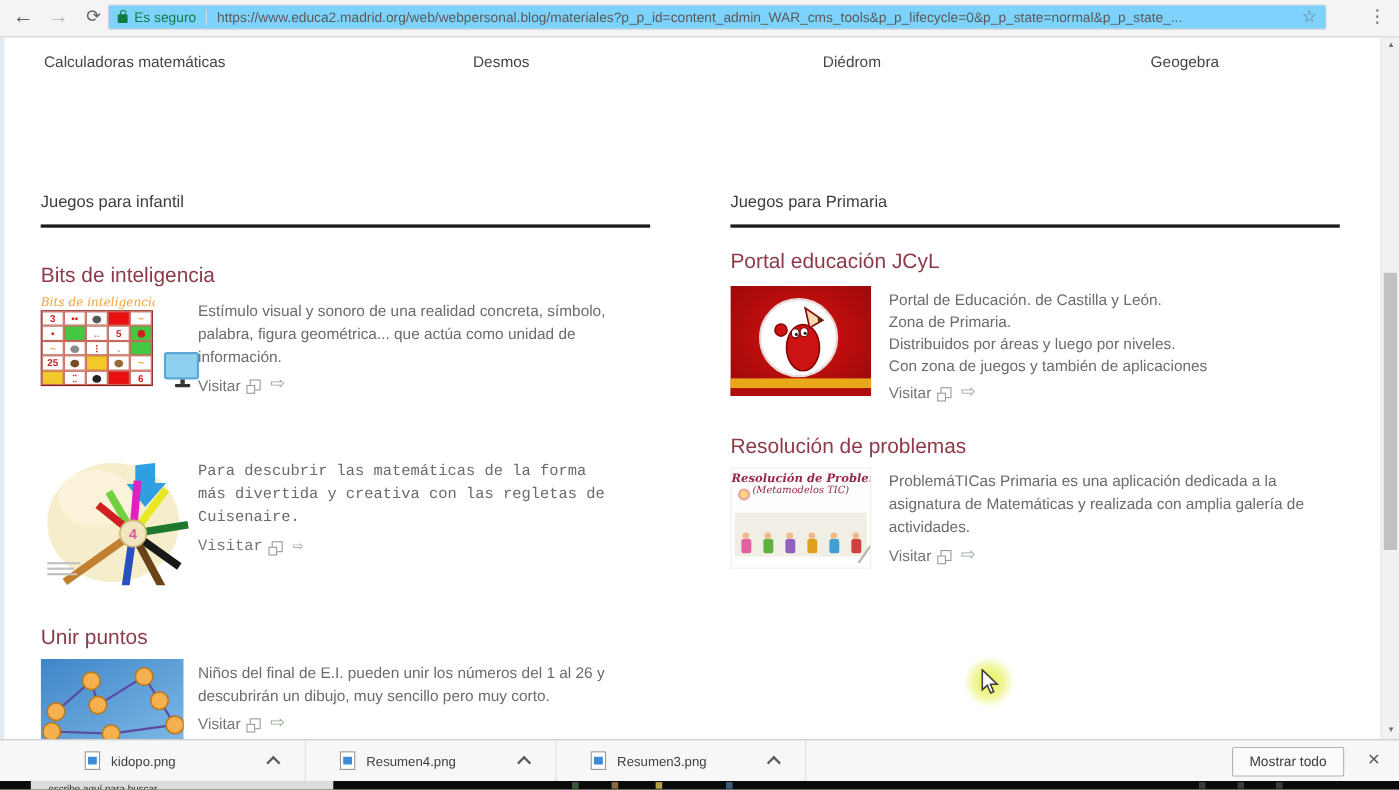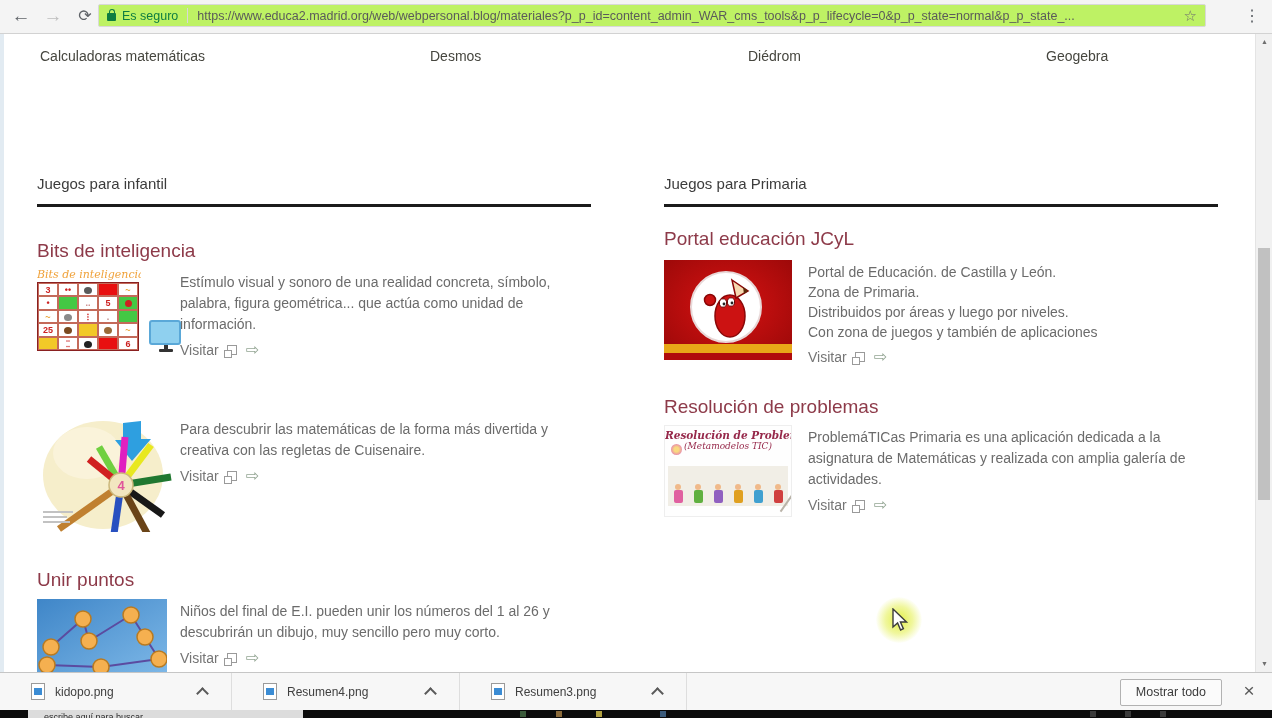--- a/index.html
+++ b/index.html
@@ -5,21 +5,21 @@
   html,body{margin:0;padding:0;}
   body{
     width:1272px;height:718px;position:relative;overflow:hidden;
     background:#fff;font-family:"Liberation Sans",sans-serif;
     -webkit-font-smoothing:antialiased;
   }
   
   .toolbar{position:absolute;left:0;top:0;width:1272px;height:33px;background:#f4f4f4;border-bottom:1px solid #d2d2d2;z-index:30;}
   .tb-btn{position:absolute;top:3px;width:26px;height:26px;text-align:center;line-height:26px;font-size:19px;color:#5f6368;}
   .tb-btn.fwd{color:#bdbdbd;}
-  .urlbar{position:absolute;left:98px;right:66px;top:4px;height:23px;background:#bef264;border:1px solid #d8d8d8;border-radius:2px;display:flex;align-items:center;padding:0 8px;box-sizing:border-box;}
+  .urlbar{position:absolute;left:98px;right:66px;top:4px;height:23px;background:#7dd3fc;border:1px solid #d8d8d8;border-radius:2px;display:flex;align-items:center;padding:0 8px;box-sizing:border-box;}
   .lock{display:inline-block;width:9px;height:8px;background:#0e7d41;border-radius:1px;position:relative;margin-right:6px;margin-top:3px;}
   .lock::before{content:'';position:absolute;left:1.5px;top:-4px;width:4px;height:4px;border:1.5px solid #0e7d41;border-bottom:none;border-radius:3px 3px 0 0;}
   .secure-txt{color:#0e7d41;font-size:12.5px;white-space:nowrap;}
   .url-div{width:1px;height:15px;background:#d8d8d8;margin:0 9px;}
   .url-text{color:#5a5a5a;font-size:12.5px;white-space:nowrap;overflow:hidden;flex:1;}
   .star{margin-left:8px;color:#6e6e6e;font-size:15px;line-height:15px;}
   .menu-dots{position:absolute;right:8px;top:4px;width:24px;height:24px;text-align:center;line-height:24px;font-size:16px;color:#5f6368;letter-spacing:0;}
   
   .page{position:absolute;left:0;top:34px;width:1272px;height:638px;background:#fff;overflow:hidden;}
   .page-edge{position:absolute;left:0;top:0;width:4px;height:100%;background:#e2ebf2;}
@@ -59,21 +59,21 @@
   .kids{position:absolute;left:3px;top:40px;width:120px;height:40px;background:#f1eee6;display:flex;align-items:flex-end;justify-content:space-around;padding-bottom:3px;box-sizing:border-box;}
   .kid{width:11px;display:flex;flex-direction:column;align-items:center;}
   .kid .head{width:6px;height:6px;border-radius:50%;background:#f0b98a;}
   .kid .body{width:9px;height:13px;border-radius:2px;}
   .kid-pencil{position:absolute;right:2px;bottom:2px;width:2px;height:26px;background:#b9b3a8;transform:rotate(35deg);}
   
   .scrollbar{position:absolute;right:0;top:34px;width:17px;height:638px;background:#f1f1f1;border-left:1px solid #e4e4e4;box-sizing:border-box;z-index:25;}
   .sb-arrow{position:absolute;left:0;width:17px;height:16px;text-align:center;font-size:7px;color:#6e6e6e;line-height:16px;}
   .sb-thumb{position:absolute;left:2px;width:12px;top:214px;height:252px;background:#c1c1c1;}
   
-  .shelf{position:absolute;left:0;top:672px;width:1272px;height:38px;background:#f7f7f7;border-top:1px solid #c6c6c6;box-sizing:border-box;display:flex;align-items:stretch;z-index:40;}
+  .shelf{position:absolute;left:0;top:672px;width:1272px;height:38px;background:#f7f7f7;border-top:1px solid #c6c6c6;box-sizing:border-box;display:flex;align-items:stretch;z-index:40;padding-left:46px;}
   .dl-item{display:flex;align-items:center;border-right:1px solid #dedede;box-sizing:border-box;padding-left:31px;cursor:pointer;}
   .dl-item:nth-child(1){width:232px;}
   .dl-item:nth-child(2){width:228px;}
   .dl-item:nth-child(3){width:227px;}
   .dl-item:nth-child(4){width:228px;}
   .file-ic{width:12px;height:15px;background:#fff;border:1px solid #9a9a9a;position:relative;flex:none;}
   .file-ic::after{content:'';position:absolute;left:2px;top:4px;width:8px;height:7px;background:#3b8cd4;}
   .dl-name{font-size:12px;color:#404040;margin-left:10px;white-space:nowrap;}
   .chev{width:7px;height:7px;border-top:2px solid #5a5a5a;border-right:2px solid #5a5a5a;transform:rotate(-45deg);margin-left:auto;margin-right:24px;margin-top:4px;cursor:pointer;}
   .show-all{position:absolute;right:50px;top:6px;height:25px;line-height:25px;padding:0 15px;background:#fbfbfb;border:1px solid #b2b2b2;border-radius:2px;font-size:12.5px;color:#3c3c3c;cursor:pointer;margin-left:36px;}
@@ -178,21 +178,21 @@
           <line x1="84" y1="72" x2="112" y2="124" stroke="#6a4418" stroke-width="7"></line>
           <line x1="84" y1="72" x2="76" y2="128" stroke="#2850c0" stroke-width="7"></line>
           <line x1="84" y1="72" x2="22" y2="116" stroke="#c08030" stroke-width="7"></line>
           <circle cx="84" cy="72" r="12" fill="#f2e6c0" stroke="#cbb77a" stroke-width="1.5"></circle>
           <text x="84" y="77" text-anchor="middle" font-size="13" font-weight="bold" fill="#e0559a">4</text>
           <rect x="6" y="98" width="30" height="2" fill="#c2c2c2"></rect>
           <rect x="6" y="103" width="24" height="2" fill="#c2c2c2"></rect>
           <rect x="6" y="108" width="27" height="2" fill="#c2c2c2"></rect>
         </svg>
       </div>
-      <div class="desc-col" style="width:385px;padding-top:6px;">
+      <div class="desc-col" style="width:385px;padding-top:6px;font-family:Liberation Mono, monospace;">
         <p class="desc">Para descubrir las matemáticas de la forma más divertida y creativa con las regletas de Cuisenaire.</p>
         <div class="visit">
           <span>Visitar</span>
           <span class="ext-ic"></span>
           <span class="go-arrow">⇨</span>
         </div>
       </div>
     </div>
 
     <div class="item-title" style="top:397px;">Unir puntos</div>

